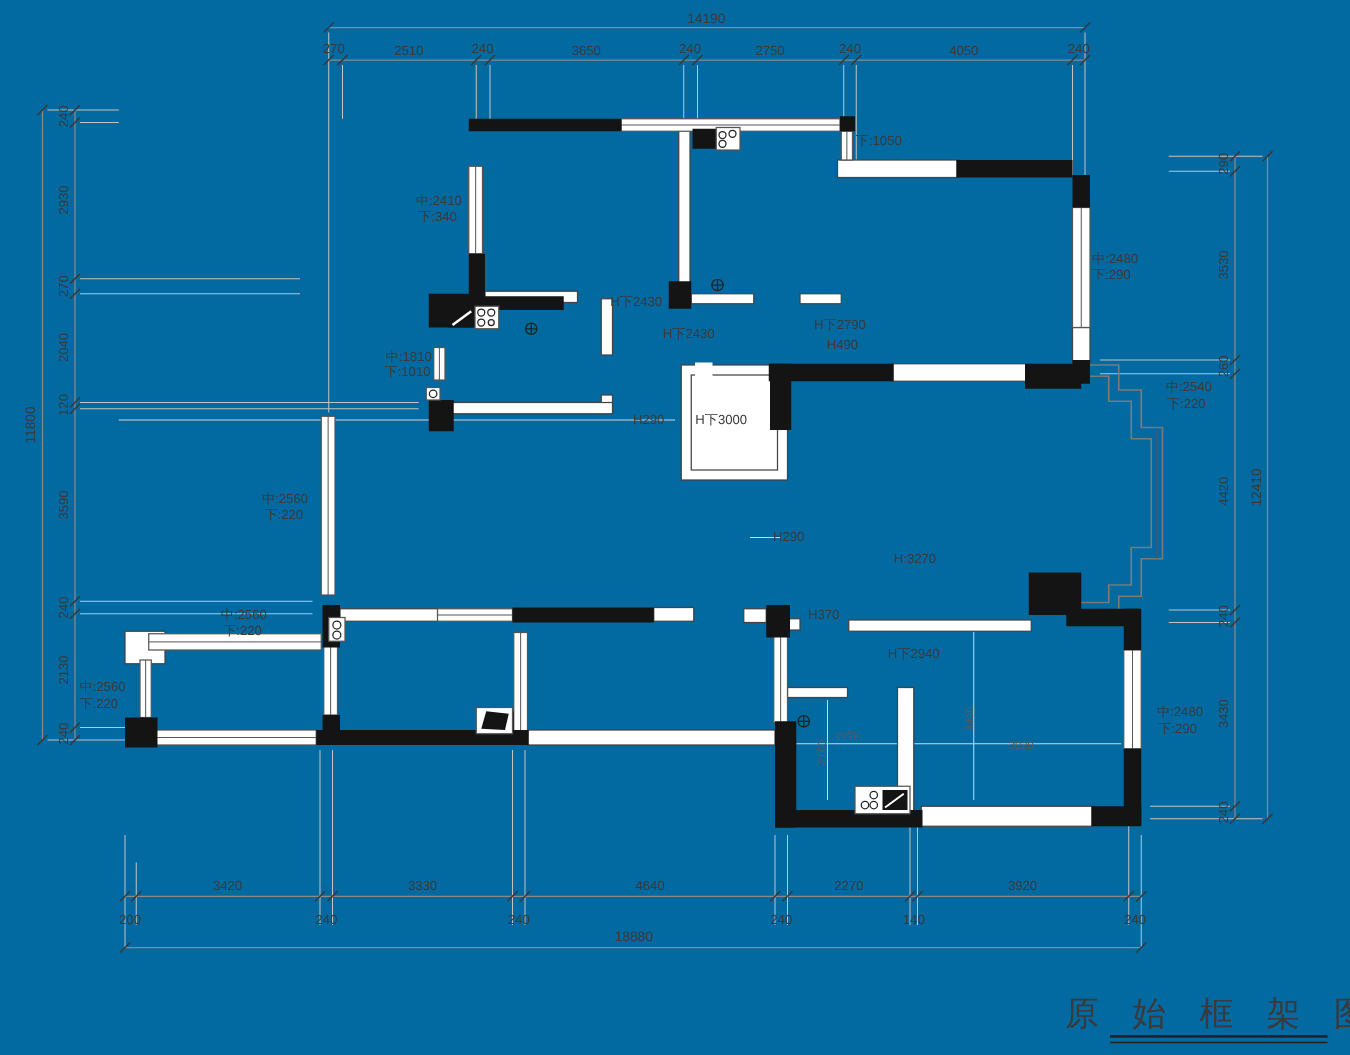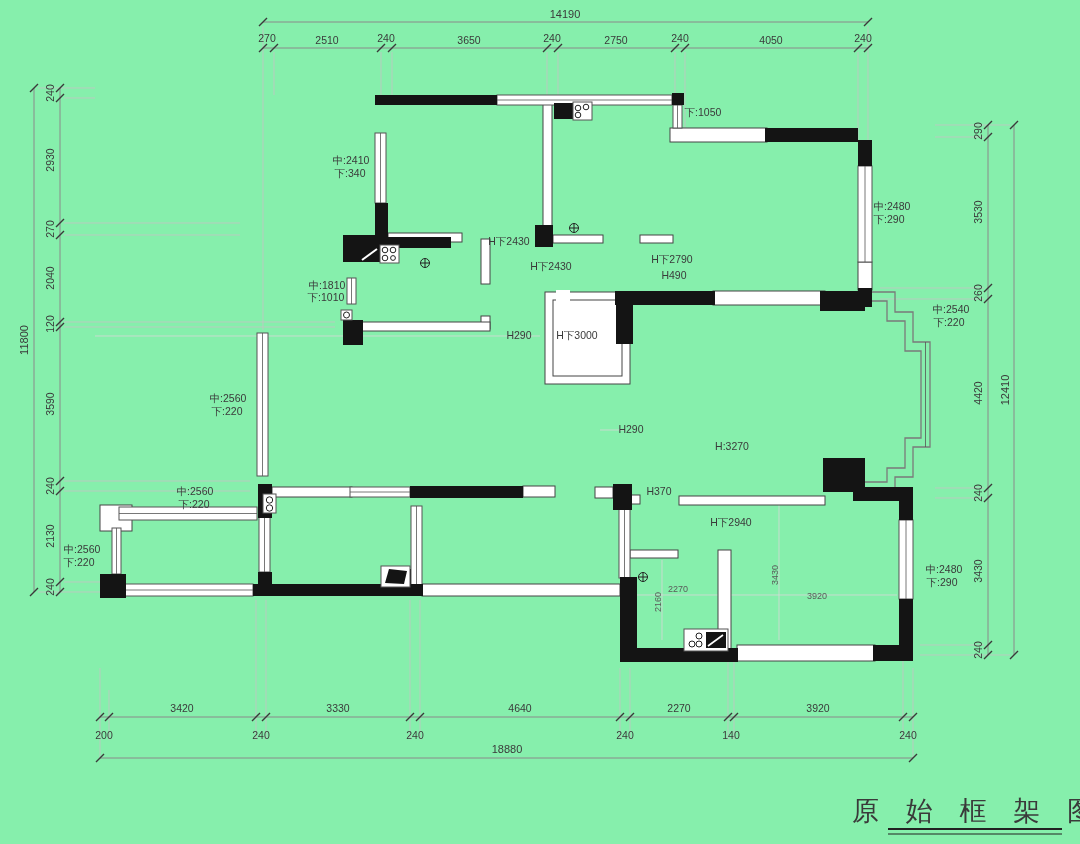--- a/index.html
+++ b/index.html
@@ -1,16 +1,16 @@
 <!DOCTYPE html>
 <html><head>
 <meta charset="utf-8">
 <style>
   html,body{margin:0;padding:0;background:#ffffff;}
-  .page{position:relative;width:1080px;height:844px;background:#86efac;overflow:hidden;
+  .page{position:relative;width:1080px;height:844px;background:#0369a1;overflow:hidden;
         font-family:"Liberation Sans", sans-serif;}
   svg{position:absolute;left:0;top:0;}
   text{fill:#3a3a3a;}
   .dim{font-size:10.5px;text-anchor:middle;}
   .ann{font-size:10.5px;text-anchor:middle;}
   .big{font-size:11px;text-anchor:middle;}
   .idim{font-size:9px;text-anchor:middle;fill:#5a5a5a;}
   .title-text{font-size:27px;text-anchor:middle;letter-spacing:10px;
               font-family:"Liberation Serif","DejaVu Serif",serif;}
   .dimline{stroke:#8a8a8a;stroke-width:1;fill:none;}

